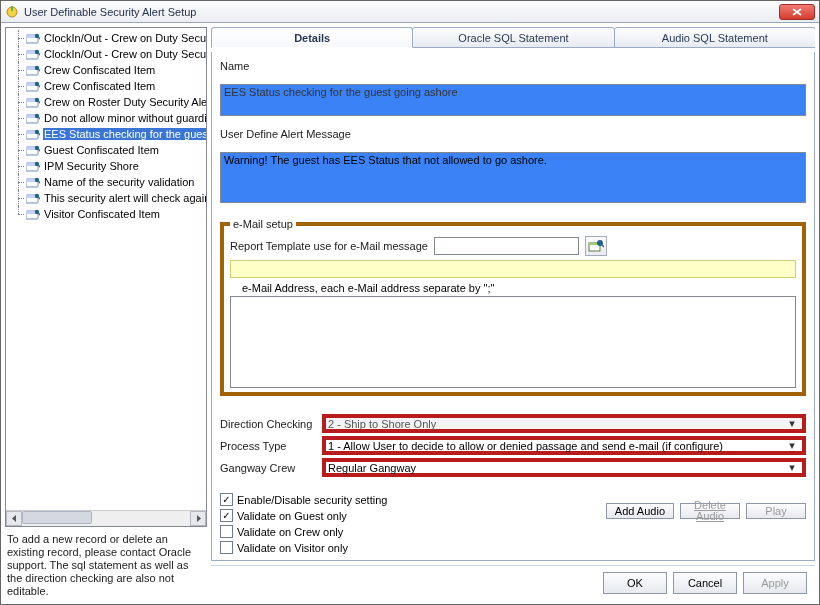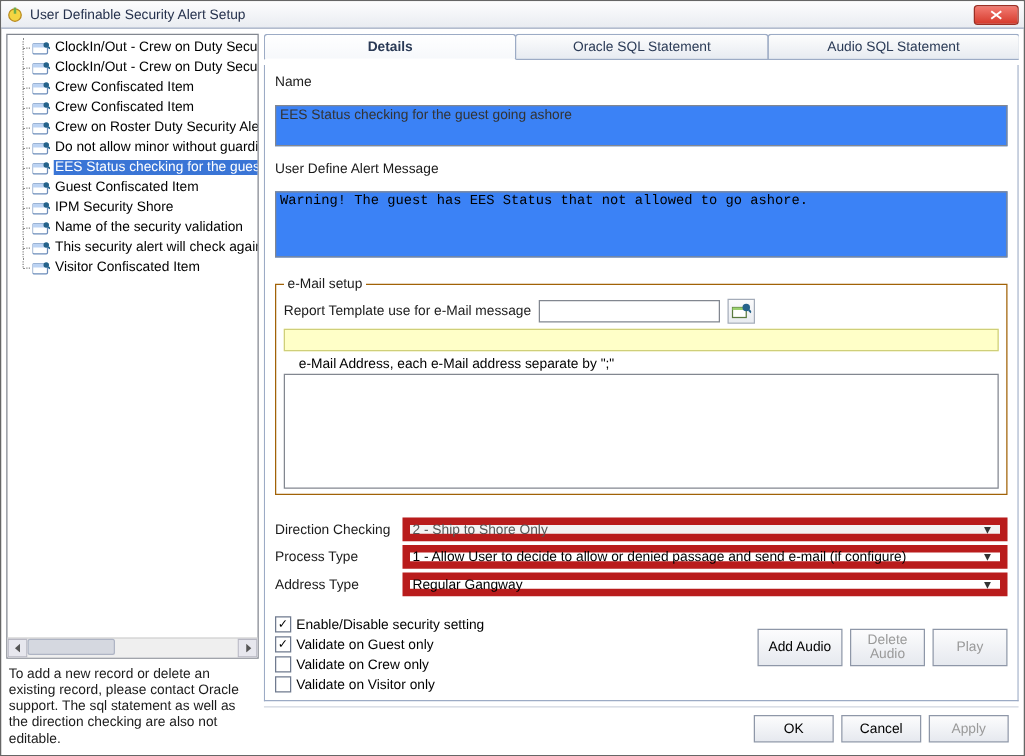--- a/index.html
+++ b/index.html
@@ -28,41 +28,41 @@
 .help-text { font-size: 11px; color: #1b1b1b; padding: 2px; line-height: 13px; }
 .right-col { flex: 1; display: flex; flex-direction: column; gap: 4px; overflow: hidden; }
 .tabs { height: 21px; display: flex; align-items: flex-end; }
 .tab { flex: 1; height: 21px; border: 1px solid #9cabc5; border-bottom: 1px solid #9cabc5; background: linear-gradient(to bottom, #fdfdfd, #e7ebf1); border-radius: 3px 3px 0 0; display: flex; align-items: center; justify-content: center; font-size: 11px; color: #2a3a56; cursor: pointer; margin-right: -1px; }
 .tab.active { background: linear-gradient(to bottom, #fff, #f6f8fb); border-bottom: 1px solid #fff; font-weight: bold; position: relative; z-index: 2; }
 .tab-body { flex: 1; border: 1px solid #9cabc5; border-top: none; padding: 8px 8px 6px 8px; display: flex; flex-direction: column; gap: 12px; overflow: hidden; background: #fff; }
 .fld-label { font-size: 11px; color: #1b1b1b; }
 .textbox { width: 100%; border: 1px solid #828790; font-family: inherit; font-size: 11px; padding: 1px 3px; resize: none; background: #3b82f6; }
 .textbox.ro { color: #333; }
 .name-box { height: 44px; }
-.msg-box { height: 70px; font-family: Liberation Mono, monospace; }
-fieldset.group { border: 1px solid #a16207; padding: 6px 6px 4px 6px; margin-top: 3px; }
+.msg-box { height: 70px; }
+fieldset.group { border: 4px solid #a16207; padding: 6px 6px 4px 6px; margin-top: 3px; }
 fieldset.group legend { font-size: 11px; padding: 0 3px; color: #1b1b1b; }
 .row { display: flex; align-items: center; gap: 6px; }
 .report-input { width: 145px; border: 1px solid #828790; height: 18px; padding: 1px 3px; font-size: 11px; }
 .icon-btn { width: 22px; height: 20px; border: 1px solid #a4acb9; background: linear-gradient(to bottom,#fbfbfc,#e8ebf0); display: flex; align-items: center; justify-content: center; cursor: pointer; }
 .yellow-bar { margin-top: 4px; height: 18px; border: 1px solid #cfcf7a; background: #ffffc8; }
 .email-hint { margin-top: 4px; font-size: 11px; padding-left: 12px; }
 .email-area { margin-top: 2px; height: 92px; border: 1px solid #828790; background: #fff; }
 .form-grid { margin-top: 6px; display: grid; grid-template-columns: 98px 1fr; row-gap: 3px; column-gap: 4px; align-items: center; }
-.select { width: 100%; border: 6px solid #b91c1c; height: 19px; font-size: 11px; padding: 0 2px; background: #fff; display: flex; align-items: center; justify-content: space-between; }
+.select { width: 100%; border: 4px solid #b91c1c; height: 19px; font-size: 11px; padding: 0 2px; background: #fff; display: flex; align-items: center; justify-content: space-between; }
 .select.disabled { background: #f3f3f3; color: #565656; }
 .select .caret { width: 16px; text-align: center; color: #333; }
 .checks { margin-top: 4px; display: flex; gap: 8px; align-items: flex-start; }
 .checks-col { display: flex; flex-direction: column; gap: 3px; }
 .chk-row { display: flex; align-items: center; gap: 4px; font-size: 11px; }
 .chk { width: 13px; height: 13px; border: 1px solid #6f7a8e; background: #fff; display: inline-flex; align-items: center; justify-content: center; font-size: 10px; line-height: 10px; }
 .audio-btns { display: flex; gap: 6px; margin-left: auto; align-items: flex-start; padding-top: 10px; }
-.btn { min-width: 60px; height: 30px; border: 1px solid #8e97a8; background: linear-gradient(to bottom,#fcfcfd,#e6e9ef); font-size: 11px; padding: 0 8px; cursor: pointer; display: inline-flex; align-items: center; justify-content: center; text-align: center; }
+.btn { min-width: 60px; height: 16px; border: 1px solid #8e97a8; background: linear-gradient(to bottom,#fcfcfd,#e6e9ef); font-size: 11px; padding: 0 8px; cursor: pointer; display: inline-flex; align-items: center; justify-content: center; text-align: center; }
 .btn:disabled, .btn.disabled { color: #9a9a9a; cursor: default; }
-.btn.multi { line-height: 11px; }
+.btn.multi { line-height: 11px; text-decoration: underline; }
 .bottom-bar { border-top: 1px solid #cfd5e0; padding: 6px 8px; display: flex; justify-content: flex-end; gap: 6px; }
 .bottom-bar .btn { height: 22px; min-width: 64px; }
 </style>
 </head>
 <body>
 
 <div class="window">
   <div class="titlebar">
     <span class="app-icon">
       <svg width="14" height="14" viewBox="0 0 14 14">
@@ -261,21 +261,21 @@
             <span>2 - Ship to Shore Only</span>
             <span class="caret">▾</span>
           </div>
 
           <div class="fld-label">Process Type</div>
           <div class="select">
             <span>1 - Allow User to decide to allow or denied passage and send e-mail (if configure)</span>
             <span class="caret">▾</span>
           </div>
 
-          <div class="fld-label">Address Type</div>
+          <div class="fld-label">Gangway Crew</div>
           <div class="select">
             <span>Regular Gangway</span>
             <span class="caret">▾</span>
           </div>
         </div>
 
         <div class="checks">
           <div class="checks-col">
             <div class="chk-row">
               <span class="chk">✓</span>

